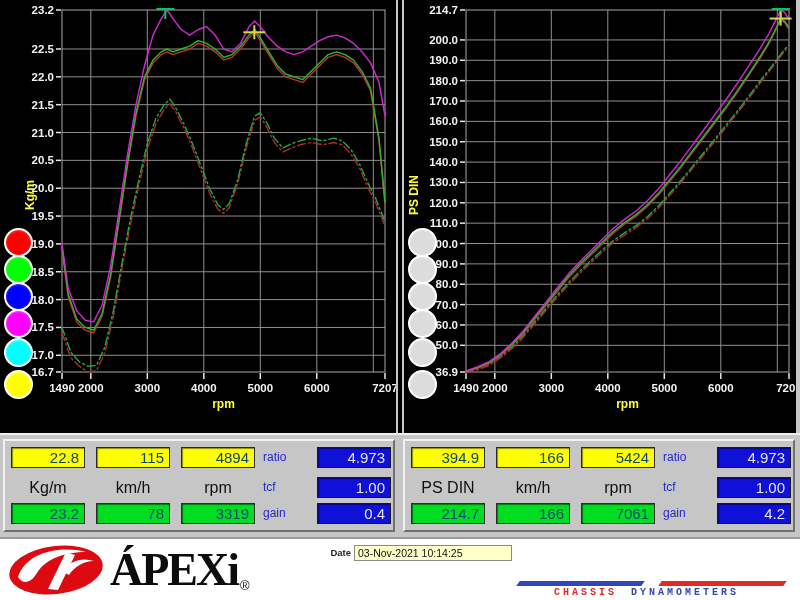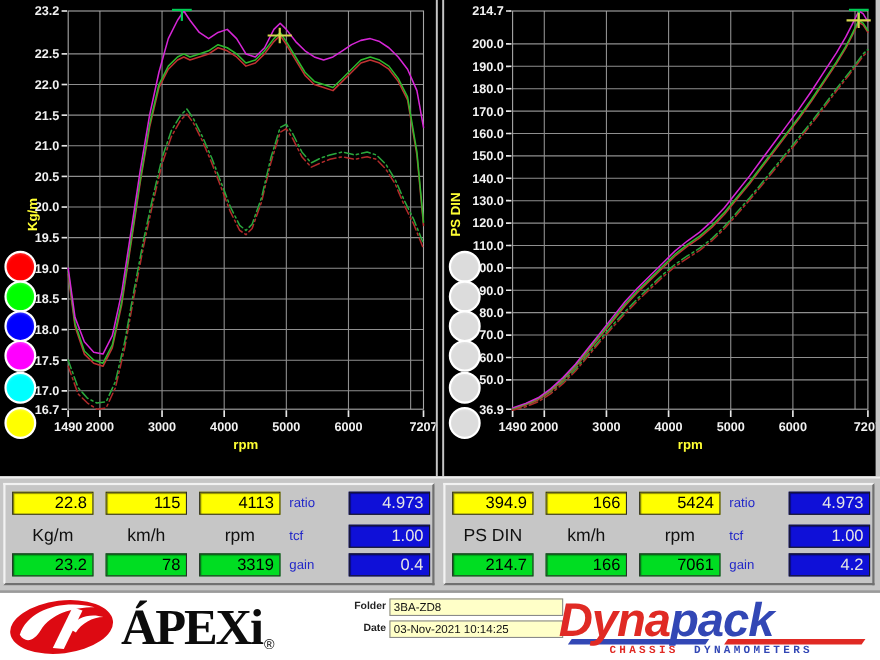--- a/index.html
+++ b/index.html
@@ -16,21 +16,21 @@
   .chart-svg text{font-family:"Liberation Sans",sans-serif;}
   .run-btn{position:absolute;left:4px;width:25px;height:25px;border-radius:50%;
        border:2px solid #fff;box-shadow:0 1px 2px rgba(255,255,255,.25) inset;cursor:pointer;}
   
   .tables-row{position:absolute;top:433px;left:0;width:800px;height:104px;background:#c6c6c6;
        border-top:2px solid #efefef;box-sizing:border-box;}
   .data-panel{position:absolute;top:4px;width:392px;height:93px;background:#c6c6c6;
        border:2px solid;border-color:#f2f2f2 #707070 #707070 #f2f2f2;box-sizing:border-box;}
   #table-left{left:3px;} #table-right{left:403px;}
   .vbox{position:absolute;width:74px;height:21px;box-sizing:border-box;border:1px solid #2b2b2b;
-       box-shadow:inset 1px 1px 1px rgba(0,0,0,.45);font-size:15px;color:#000000;
+       box-shadow:inset 1px 1px 1px rgba(0,0,0,.45);font-size:15px;color:#0c4a6e;
        line-height:19px;text-align:right;padding-right:5px;}
   .vbox.yellow{background:#ffff00;}
   .vbox.green{background:#00dd22;}
   .vbox.blue{background:#0f10d8;color:#e5e5e5;border-color:#191919;}
   .hdr{position:absolute;width:74px;text-align:center;font-size:16px;color:#101010;top:38px;}
   .plabel{position:absolute;left:258px;width:50px;font-size:12px;color:#2328c8;line-height:21px;}
   .c0{left:6px}.c1{left:91px}.c2{left:176px}
   .r0{top:6px}.r1{top:36px}.r2{top:62px}
   .pb{left:312px}
   
@@ -244,21 +244,21 @@
           <div class="run-btn" style="top: 338px; background: rgb(220, 220, 220);"></div>
           <div class="run-btn" style="top: 370px; background: rgb(220, 220, 220);"></div>
         </div>
     </section>
   </div>
 
   <div class="tables-row">
     <section class="data-panel" id="table-left">
       <div class="vbox yellow c0 r0">22.8</div>
       <div class="vbox yellow c1 r0">115</div>
-      <div class="vbox yellow c2 r0">4113</div>
+      <div class="vbox yellow c2 r0">4894</div>
       <div class="hdr c0">Kg/m</div>
       <div class="hdr c1">km/h</div>
       <div class="hdr c2">rpm</div>
       <div class="vbox green c0 r2">23.2</div>
       <div class="vbox green c1 r2">78</div>
       <div class="vbox green c2 r2">3319</div>
       <div class="plabel r0">ratio</div>
       <div class="plabel r1">tcf</div>
       <div class="plabel r2">gain</div>
       <div class="vbox blue pb r0">4.973</div>
@@ -290,27 +290,23 @@
         <ellipse cx="50" cy="27" rx="47" ry="24" fill="#dd0a12" transform="rotate(-7 50 27)"></ellipse>
         <path d="M12 34 C20 10 52 2 80 9 C60 9 40 15 31 30 C25 40 17 42 12 34 Z" fill="#ffffff"></path>
         <path d="M42 46 L60 9 L69 12 L52 47 Z" fill="#ffffff"></path>
         <path d="M56 28 C64 18 76 14 88 18 C78 18 68 24 63 32 Z" fill="#ffffff"></path>
       </svg>
       <span class="apexi-text">ÁPEXi</span>
       <span class="apexi-reg">®</span>
     </div>
     <div class="run-info">
       <div class="ri-row">
-        <span class="ri-label">Folder</span><span class="ri-box">3BA-ZD8</span>
-      </div>
-      <div class="ri-row">
         <span class="ri-label">Date</span><span class="ri-box">03-Nov-2021  10:14:25</span>
       </div>
     </div>
     <div class="dynapack">
       <div class="dp-swoosh-b"></div>
       <div class="dp-swoosh-r"></div>
-      <div class="dp-word"><span class="dp-red">Dyna</span><span class="dp-blue">pack</span></div>
       <div class="dp-sub"><span class="s1">CHASSIS</span><span class="s2">DYNAMOMETERS</span></div>
     </div>
   </footer>
 
 </div>
 
 </body></html>

